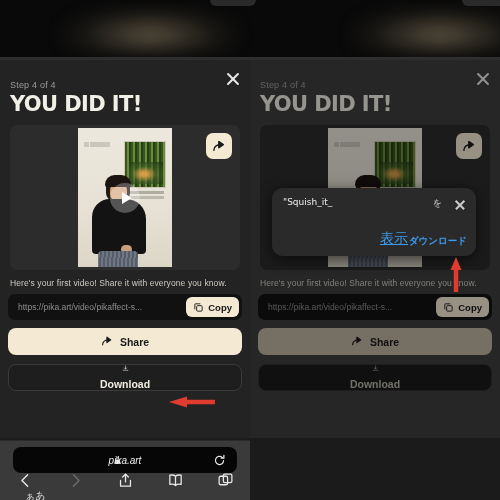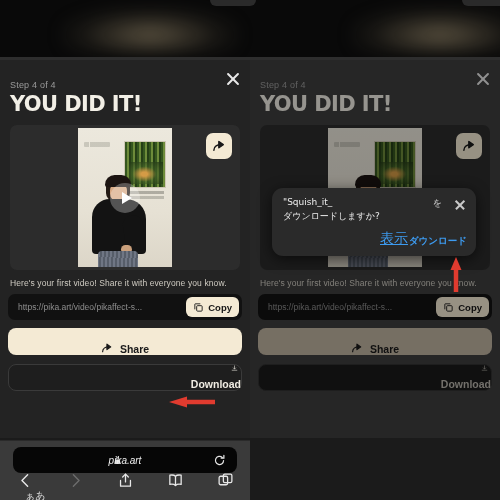--- a/index.html
+++ b/index.html
@@ -70,21 +70,21 @@
 
   .blurb { position:absolute; left:10px; top:218px; font-size:8.5px; color:#cfcbc2; letter-spacing:.1px; }
   .urlrow { position:absolute; left:8px; top:234px; width:234px; height:26px; background:#111; border-radius:7px; }
   .urltext { position:absolute; left:10px; top:8px; font-size:8.5px; color:#8e8e8e; white-space:nowrap; }
   .copybtn { position:absolute; right:3px; top:3px; height:20px; padding:0 7px; background:#f4ead4;
     border-radius:6px; display:flex; align-items:center; gap:4px; cursor:pointer; }
   .copybtn span { font-size:9.5px; color:#171717; font-weight:600; }
   .copybtn svg { width:11px; height:11px; }
 
   .bigbtn { position:absolute; left:8px; width:234px; height:27px; border-radius:8px;
-    display:flex; align-items:flex-end; justify-content:center; gap:6px; cursor:pointer; }
+    display:flex; align-items:center; justify-content:center; gap:6px; cursor:pointer; }
   .bigbtn span { font-size:10.5px; font-weight:600; }
   .bigbtn svg { width:13px; height:13px; }
   .share-main { top:268px; background:#f4ead4; }
   .share-main span { color:#1a1a1a; }
   .download-main { top:304px; background:#1e1e1e; border:1px solid #3a3a3a;flex-direction:column; }
   .download-main span { color:#f0ece3; }
   .panel.right .share-main { background:#bfb3a0; }
   .panel.right .download-main { background:#1a1a1a; border-color:#303030; }
   .panel.right .download-main span { color:#b9b5ad; }
 
@@ -307,21 +307,20 @@
         </div>
       </div>
     </div>
 
   </div>
 
   <div class="dlg">
     <div class="dlg-name">"Squish_it_</div>
     <div class="dlg-wo">を</div>
     <div class="dlg-x"></div>
-    <div class="dlg-sub">ダウンロードしますか?</div>
     <div class="dlg-show">表示</div>
     <div class="dlg-dl">ダウンロード</div>
   </div>
 
   <svg class="arrow-l" viewBox="0 0 48 12">
     <path d="M48 6 L20 6" stroke="#e03b2f" stroke-width="4.5" stroke-linecap="butt"></path>
     <path d="M2 6 L20 0.5 L20 11.5 Z" fill="#e03b2f"></path>
   </svg>
   <svg class="arrow-u" viewBox="0 0 12 36">
     <path d="M6 36 L6 14" stroke="#e03b2f" stroke-width="4.5" stroke-linecap="butt"></path>

